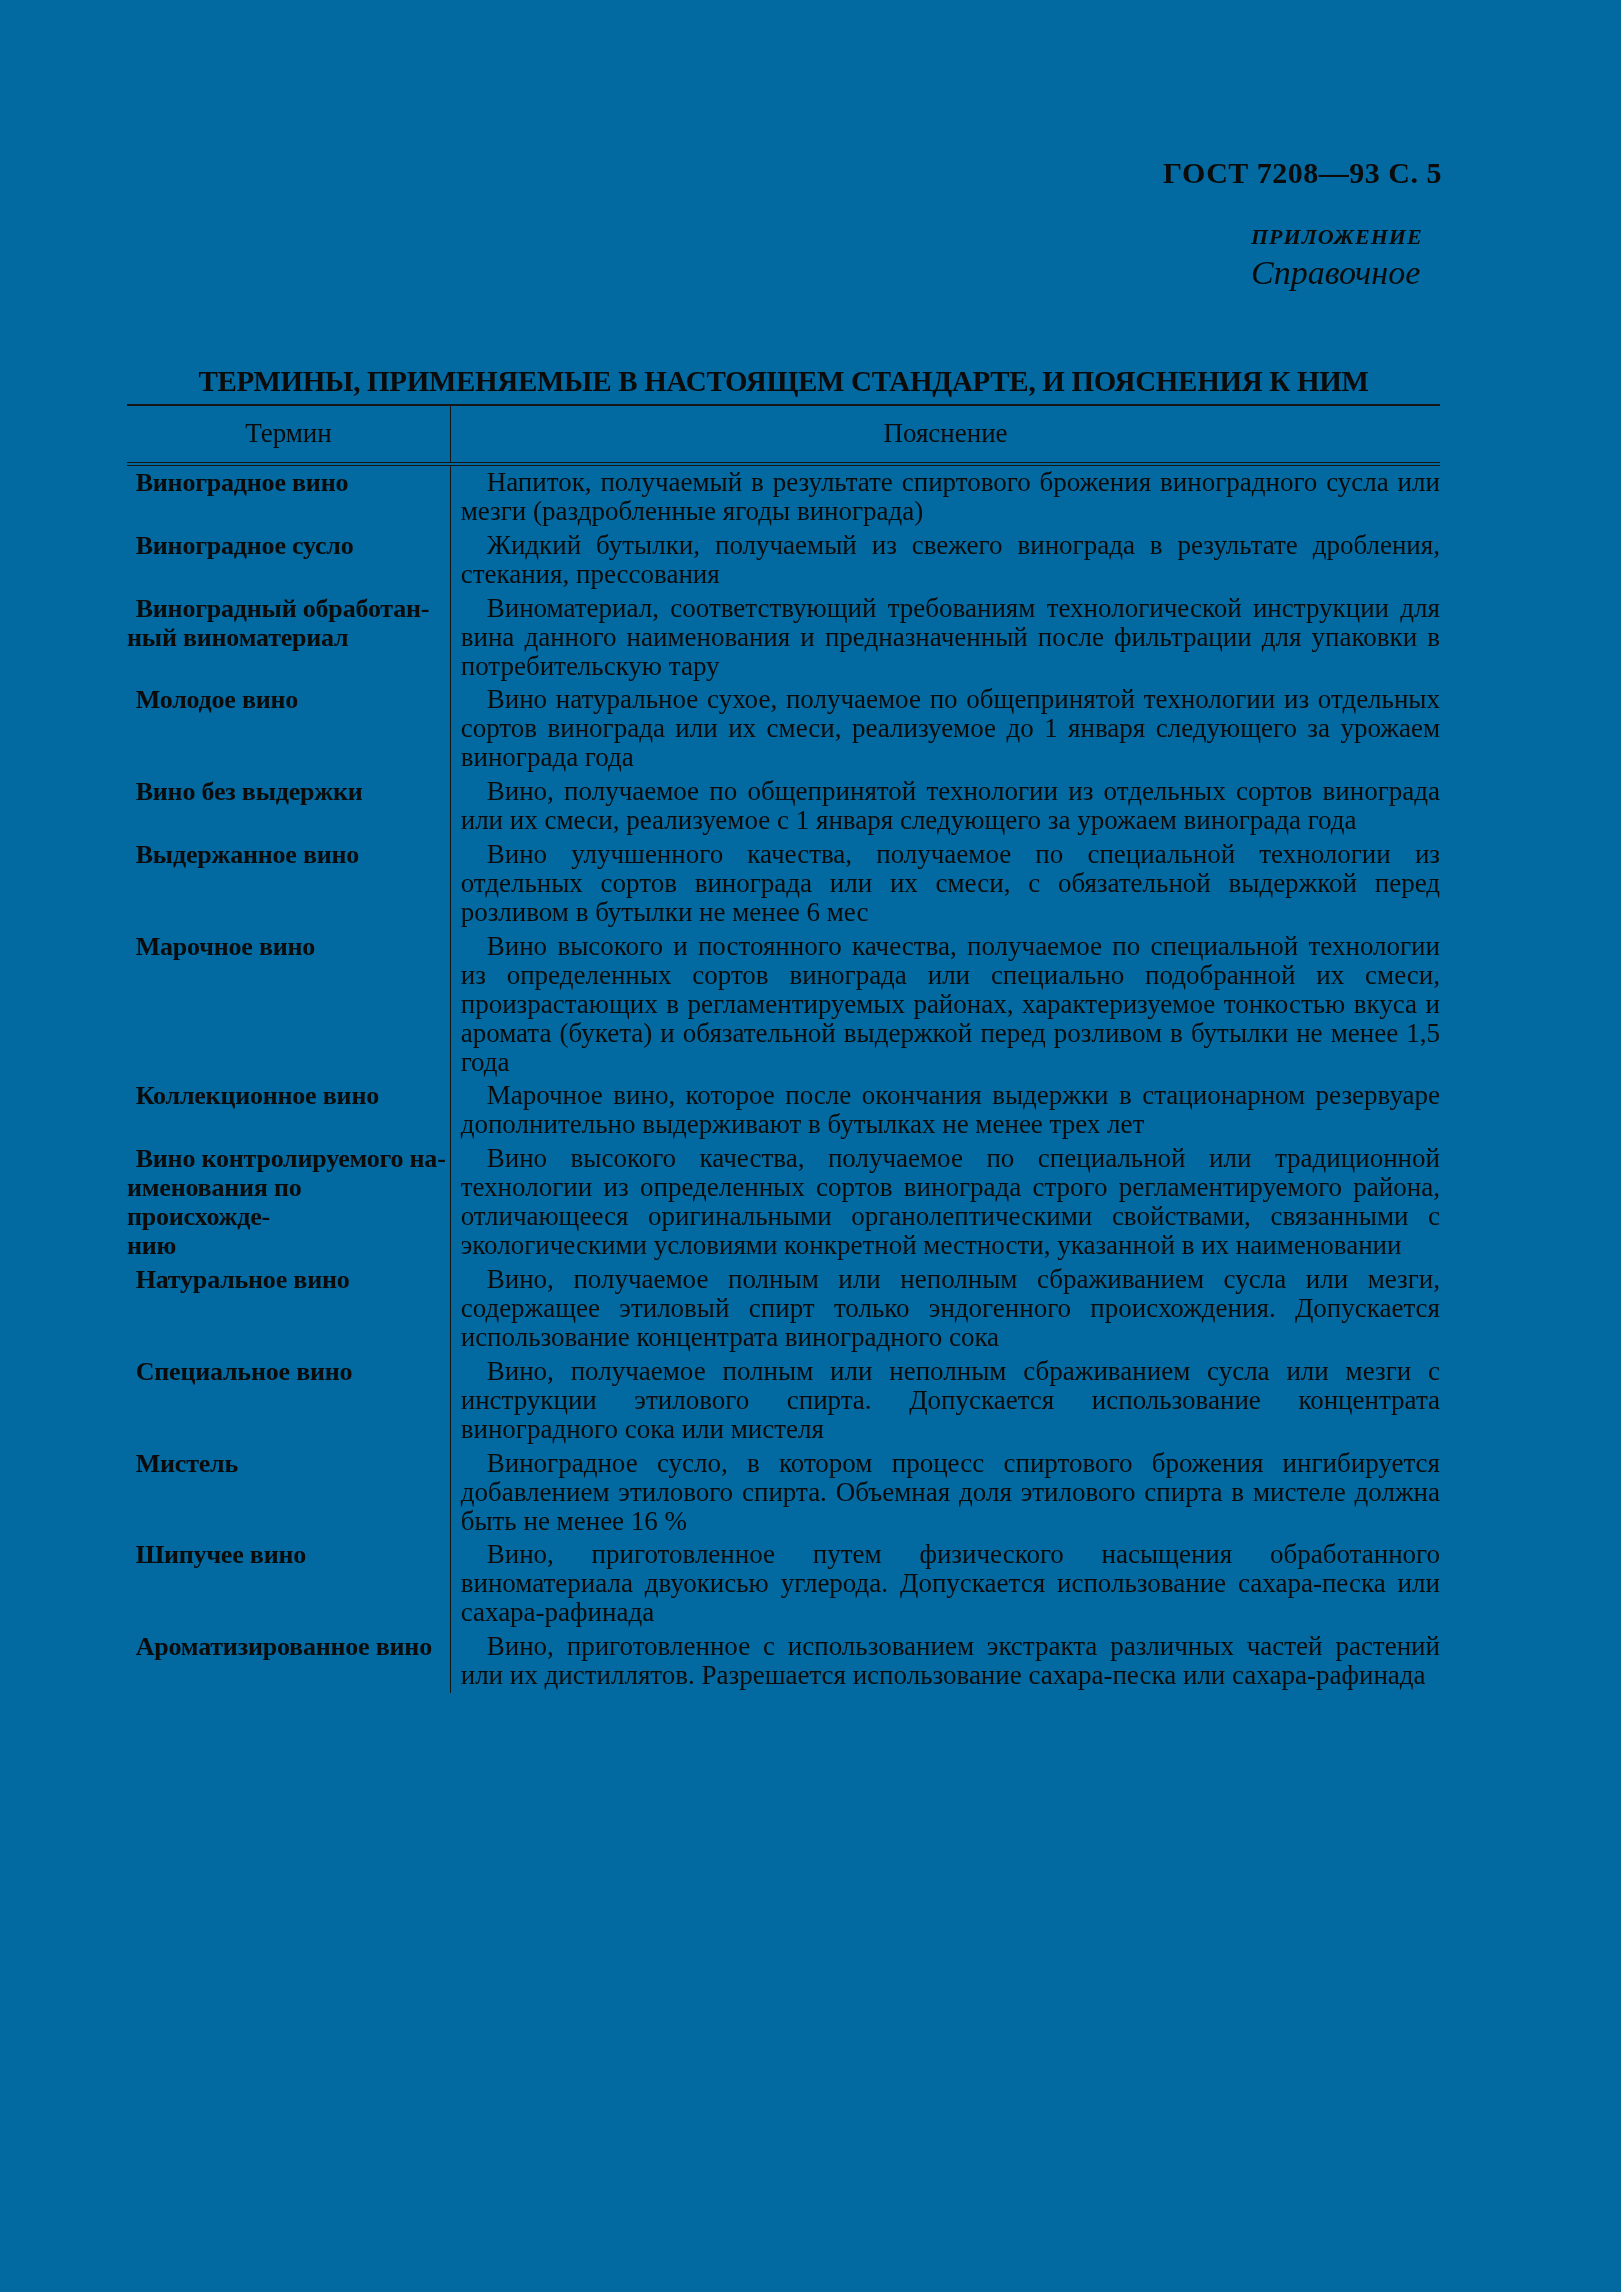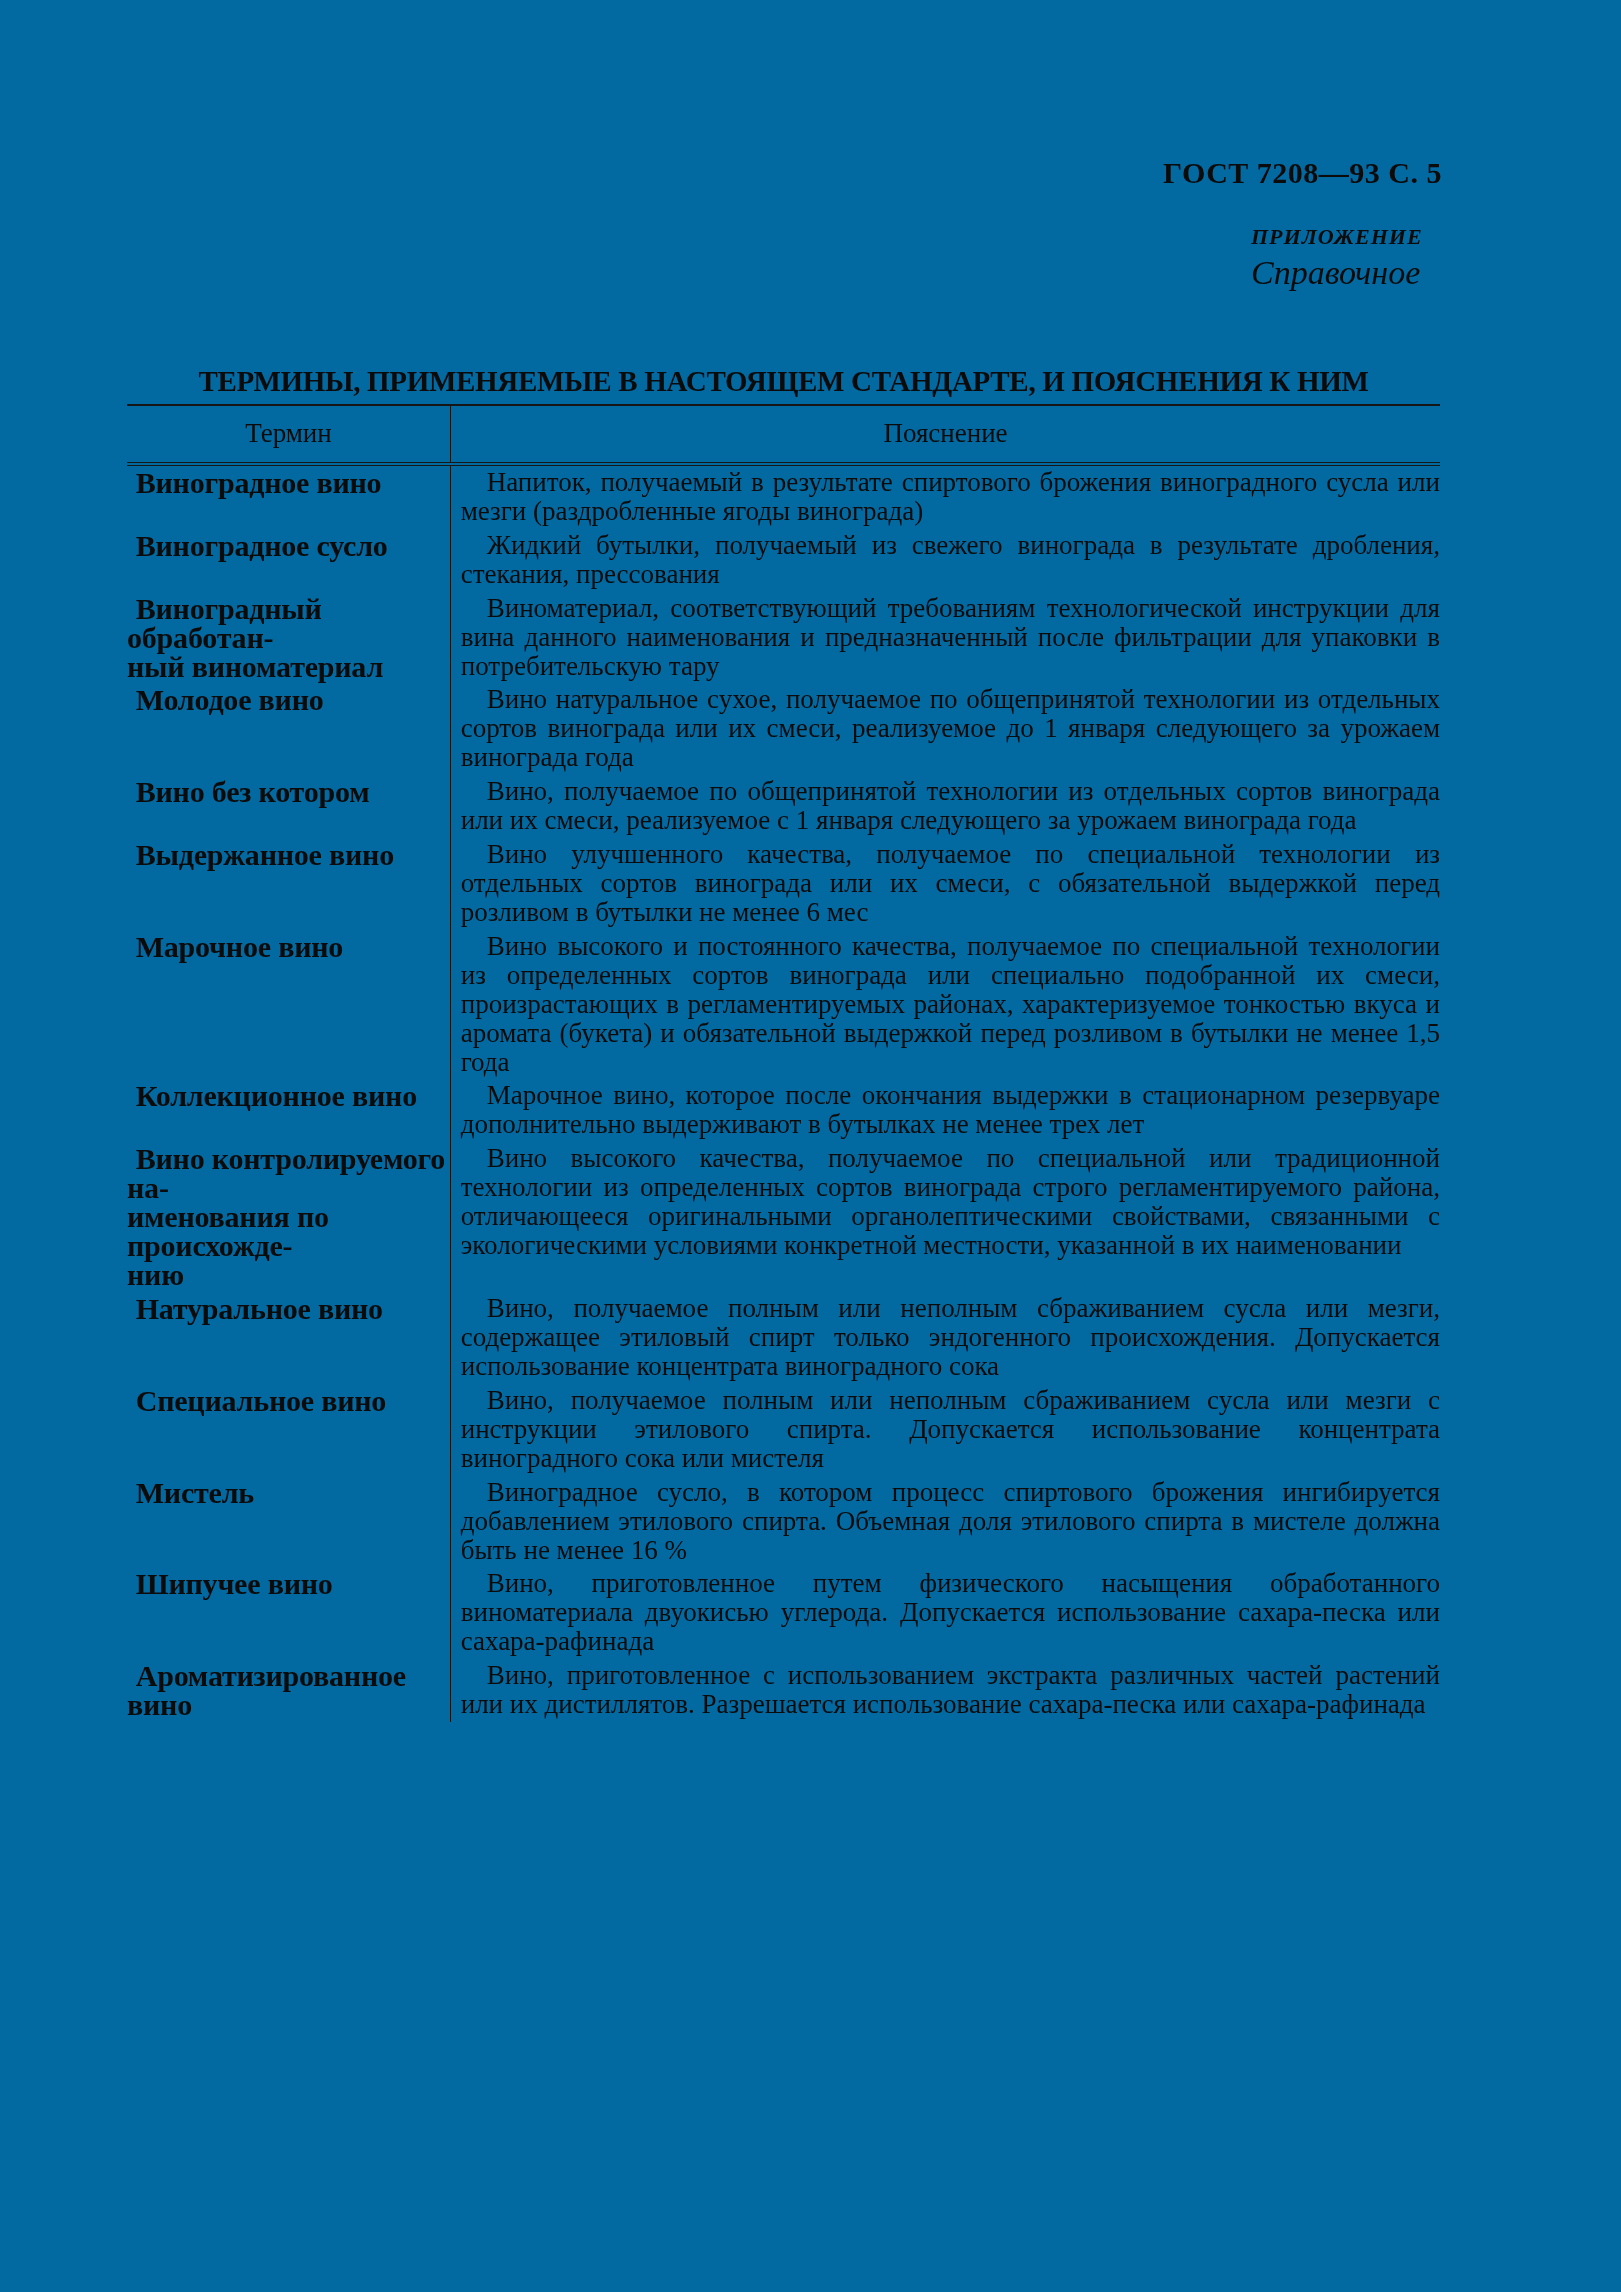--- a/index.html
+++ b/index.html
@@ -84,21 +84,21 @@
   .th-expl { flex: 1; }
 
   .trow { display: flex; }
   .cell { padding-top: 1.9px; padding-bottom: 2.9px; }
   .cell-term {
     width: 324px;
     box-sizing: border-box;
     border-right: 1.9px solid #161616;
     padding-right: 1px;
     font-weight: bold;
-    font-size: 30px;
+    font-size: 26px;
     letter-spacing: -0.2px;
     white-space: pre-line;
     text-indent: 8.7px;
   }
   .cell-expl {
     flex: 1;
     padding-left: 9.7px;
     text-align: justify;
     text-indent: 26px;
   }
@@ -135,21 +135,21 @@
       <div class="trow">
         <div class="cell cell-term">Виноградный обработан-
 ный виноматериал</div>
         <div class="cell cell-expl">Виноматериал, соответствующий требованиям технологической инструкции для вина данного наименования и предназначенный после фильтрации для упаковки в потребительскую тару</div>
       </div>
       <div class="trow">
         <div class="cell cell-term">Молодое вино</div>
         <div class="cell cell-expl">Вино натуральное сухое, получаемое по общепринятой технологии из отдельных сортов винограда или их смеси, реализуемое до 1 января следующего за урожаем винограда года</div>
       </div>
       <div class="trow">
-        <div class="cell cell-term">Вино без котором</div>
+        <div class="cell cell-term">Вино без выдержки</div>
         <div class="cell cell-expl">Вино, получаемое по общепринятой технологии из отдельных сортов винограда или их смеси, реализуемое с 1 января следующего за урожаем винограда года</div>
       </div>
       <div class="trow">
         <div class="cell cell-term">Выдержанное вино</div>
         <div class="cell cell-expl">Вино улучшенного качества, получаемое по специальной технологии из отдельных сортов винограда или их смеси, с обязательной выдержкой перед розливом в бутылки не менее 6 мес</div>
       </div>
       <div class="trow">
         <div class="cell cell-term">Марочное вино</div>
         <div class="cell cell-expl">Вино высокого и постоянного качества, получаемое по специальной технологии из определенных сортов винограда или специально подобранной их смеси, произрастающих в регламентируемых районах, характеризуемое тонкостью вкуса и аромата (букета) и обязательной выдержкой перед розливом в бутылки не менее 1,5 года</div>
       </div>

